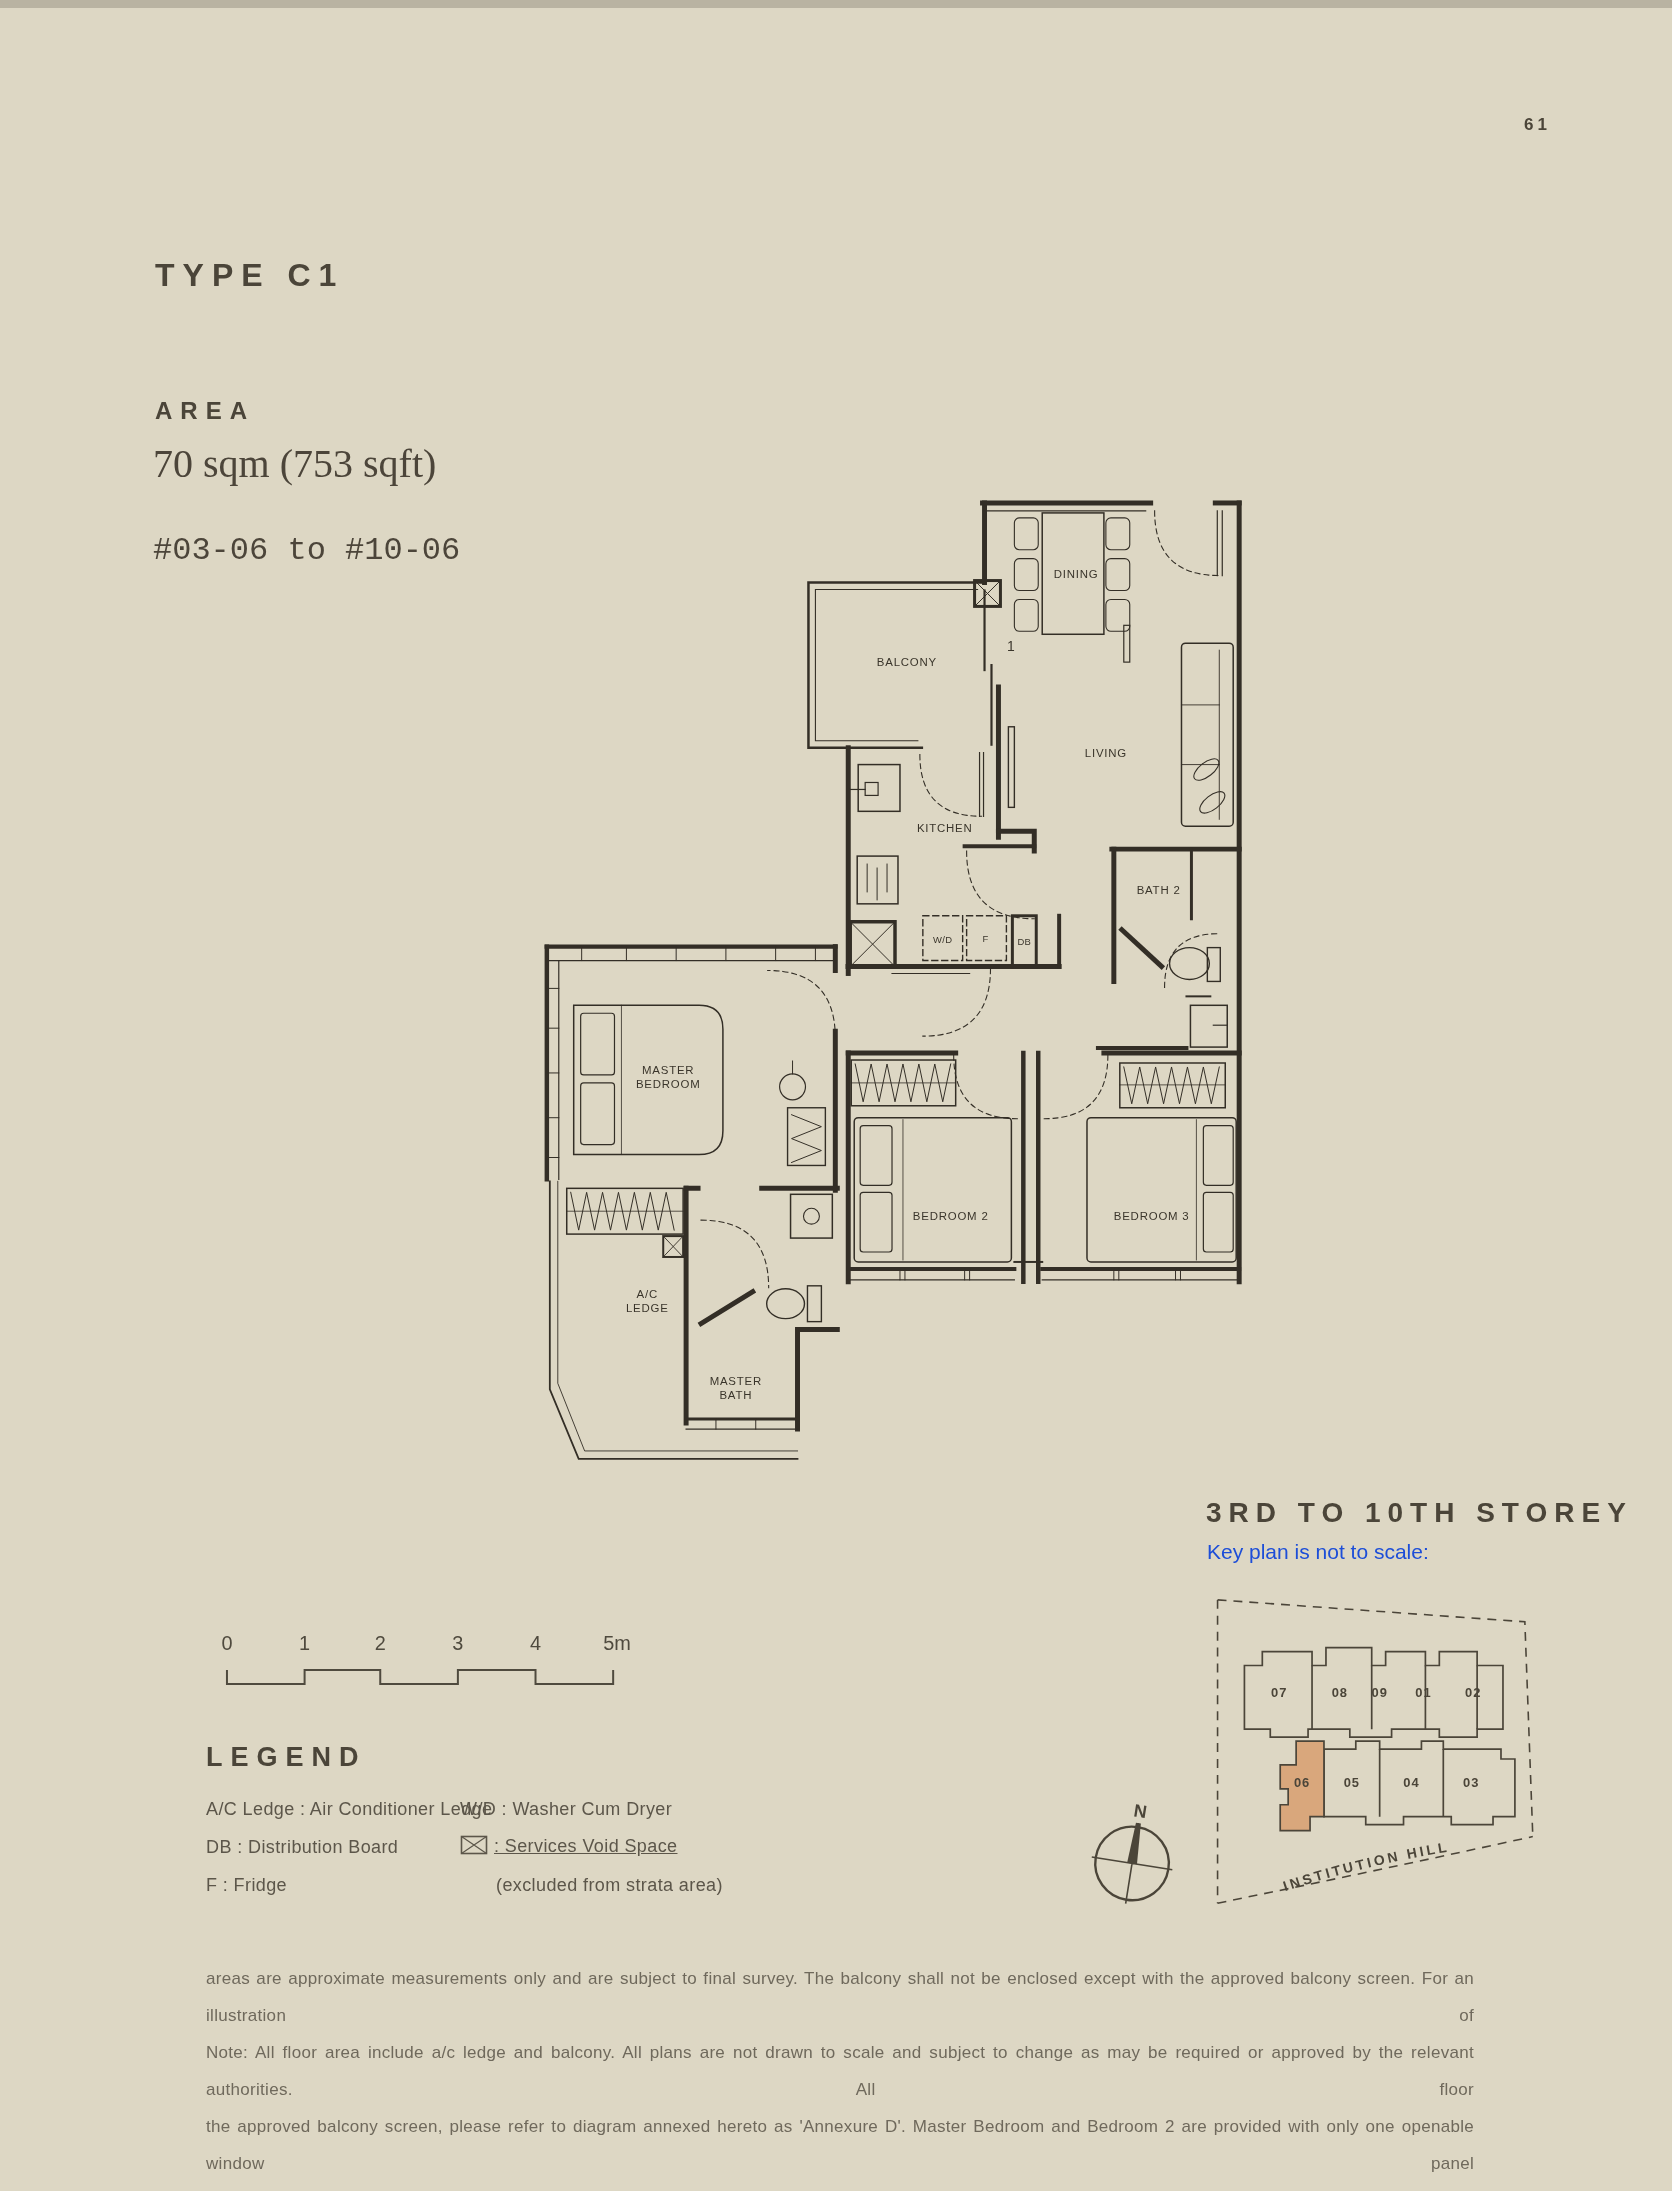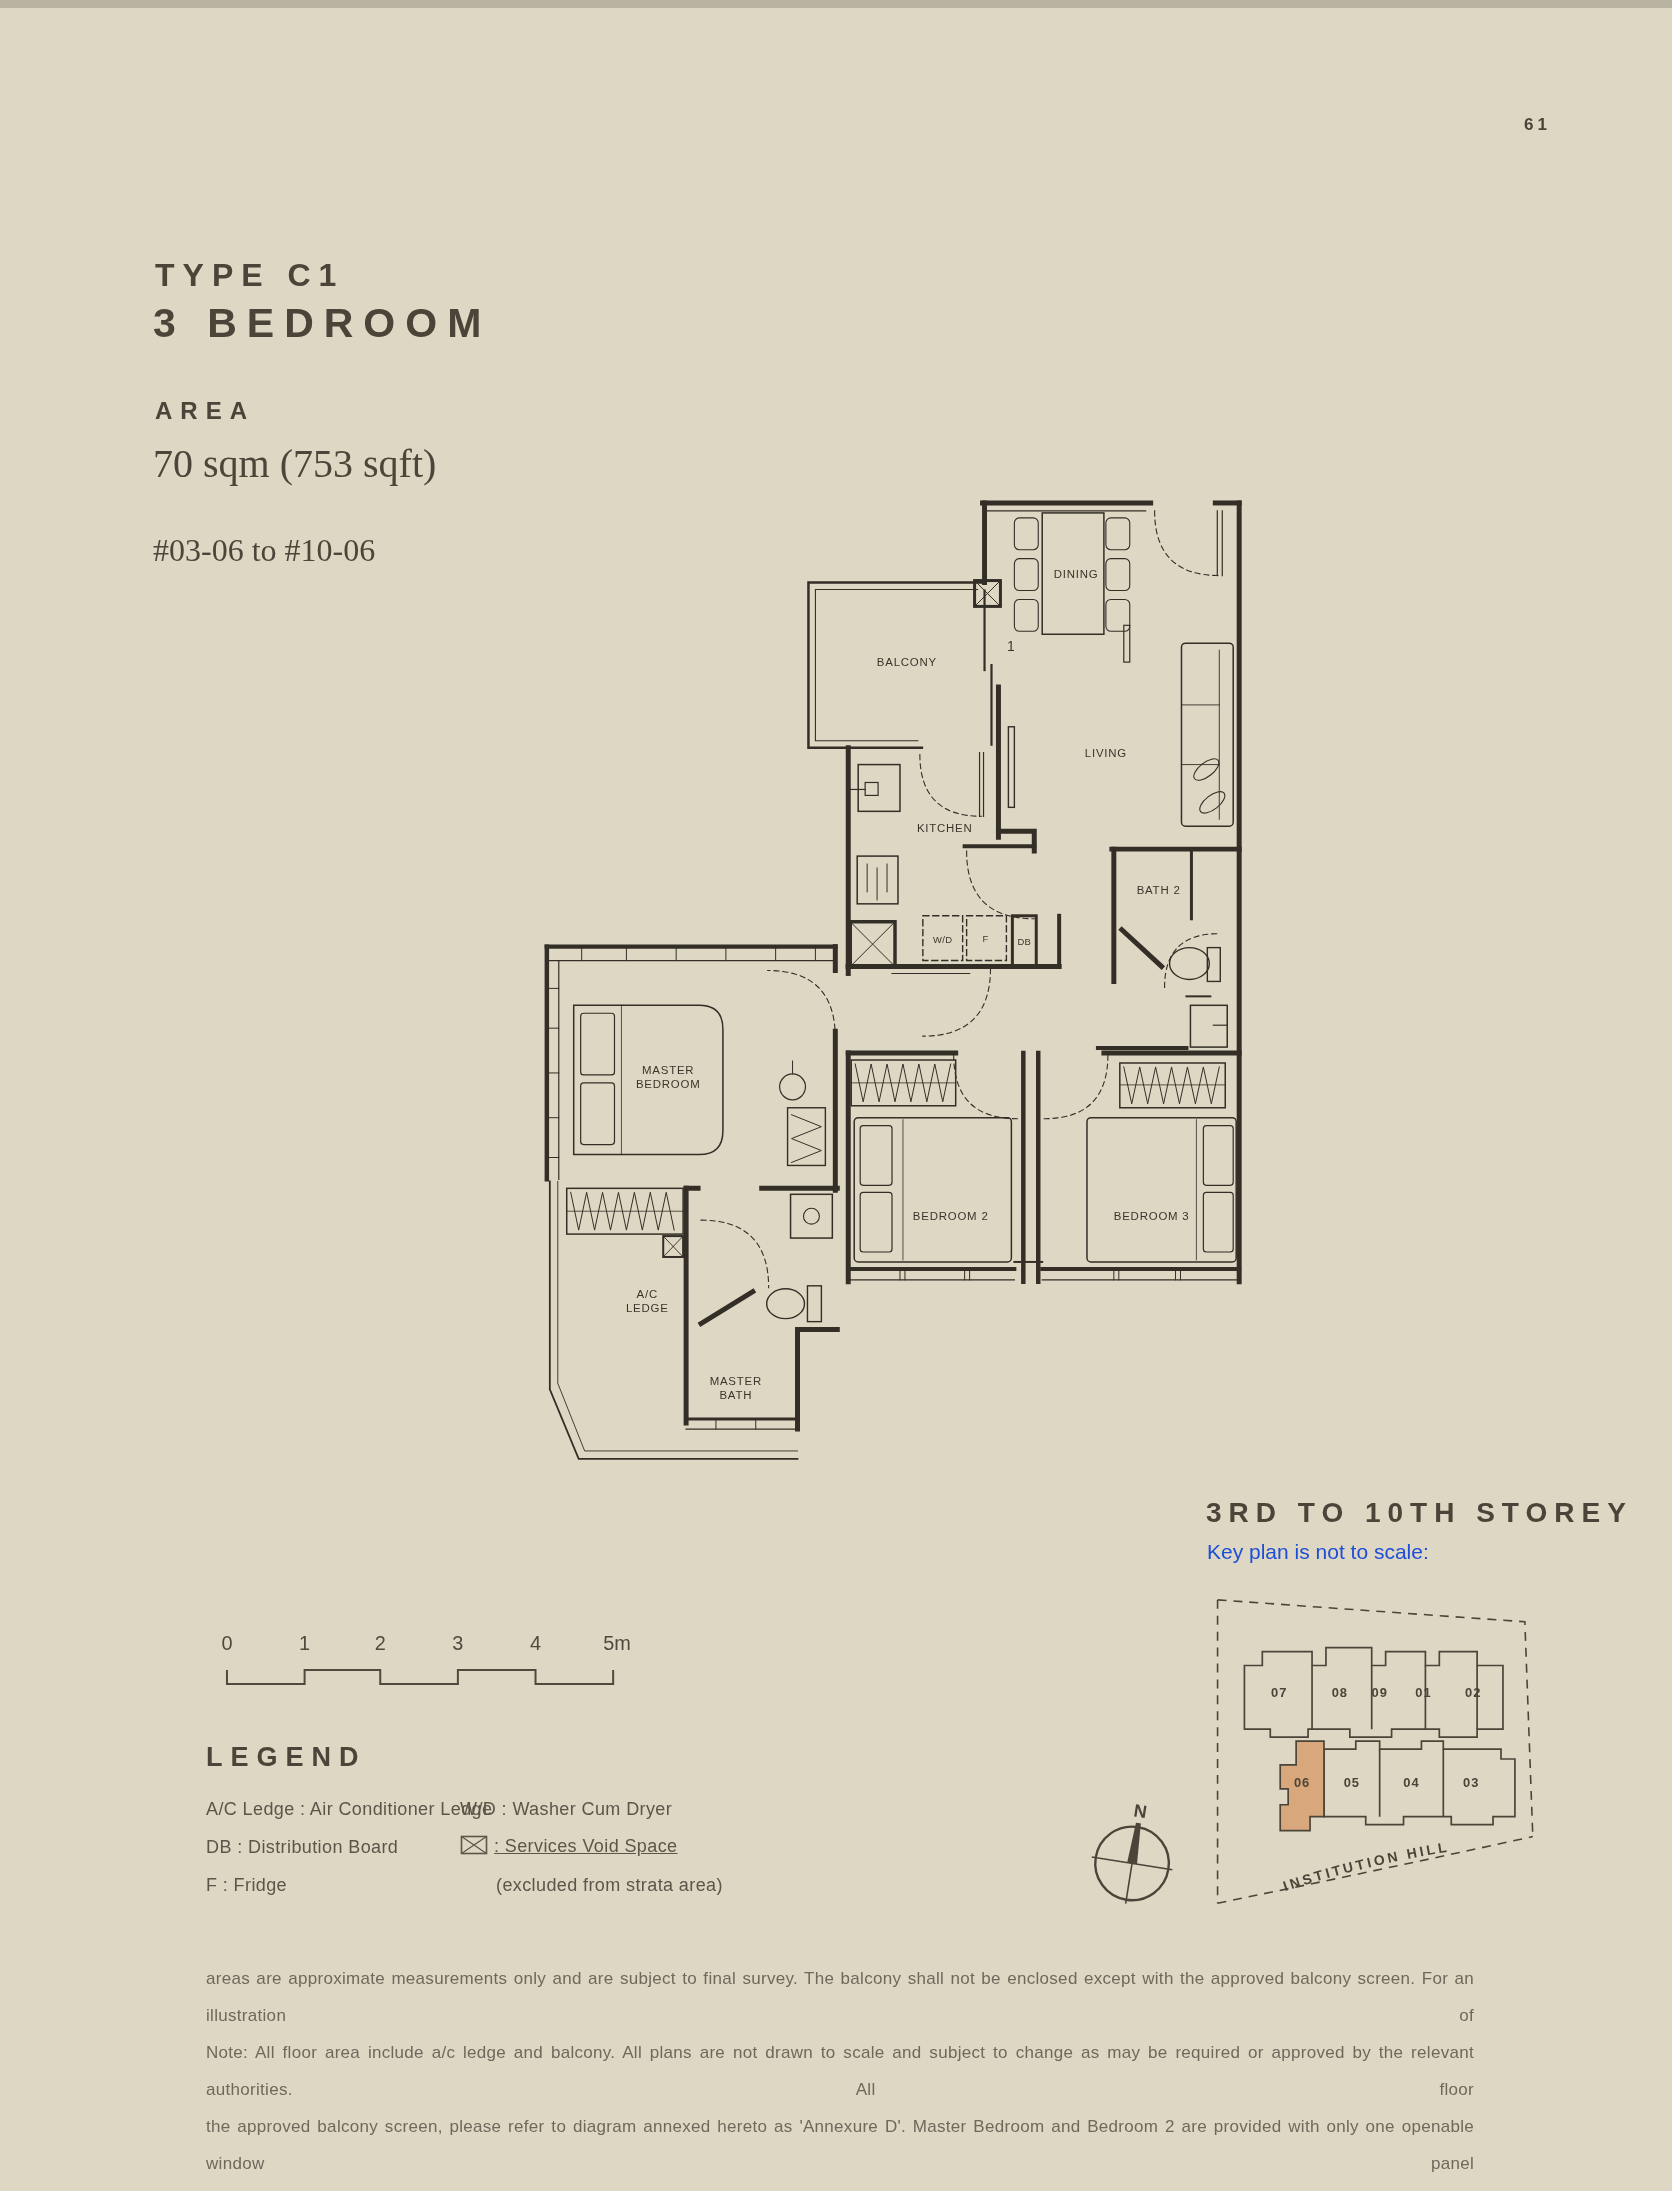--- a/index.html
+++ b/index.html
@@ -16,21 +16,21 @@
     position:relative;width:1673px;height:2192px;background:var(--bg);
     margin:8px auto;overflow:hidden;color:var(--ink);
   }
   .abs{position:absolute;}
   .pagenum{left:1524px;top:107px;font-size:17px;font-weight:bold;letter-spacing:4px;}
   .type-label{left:155px;top:249px;font-size:32px;font-weight:bold;letter-spacing:8px;}
   .unit-type{left:153px;top:292px;font-size:41px;font-weight:bold;letter-spacing:10px;}
   .area-label{left:155px;top:389px;font-size:24px;font-weight:bold;letter-spacing:8px;text-align:right;}
   .serif{font-family:"Liberation Serif",serif;color:#4c453a;}
   .area-value{left:153px;top:432px;font-size:40px;}
-  .unit-range{left:153px;top:524px;font-size:32px;}
+  .unit-range{left:153px;top:524px;font-size:32px;font-family:Liberation Mono, monospace;}
   .kp-title{left:1206px;top:1489px;font-size:28px;font-weight:bold;letter-spacing:7px;}
   .kp-sub{left:1207px;top:1532px;font-size:21px;color:#1d4ed8;}
   .legend-title{left:206px;top:1734px;font-size:27px;font-weight:bold;letter-spacing:8px;}
   .lg{font-size:18px;color:var(--soft);letter-spacing:0.4px;}
   .lg .ico{display:inline-block;vertical-align:-3px;margin-right:6px;}
   .note-block{left:206px;top:1952px;width:1268px;font-size:17px;line-height:37px;color:var(--note);letter-spacing:0.3px;}
   .note-line{white-space:nowrap;}
   .note-line.j{white-space:normal;text-align:justify;text-align-last:justify;}
   svg text{font-family:"Liberation Sans",sans-serif;}
   .room-label{font-size:11.5px;letter-spacing:.8px;fill:#3a352b;text-anchor:middle;}
@@ -39,21 +39,20 @@
   .sb-num{font-size:20px;fill:#4f4a3e;text-anchor:middle;}
 </style>
 </head>
 <body>
 
 <div class="page">
 
   <div class="abs pagenum">61</div>
 
   <div class="abs type-label">TYPE C1</div>
-  <div class="abs unit-type">3 BEDROOM</div>
   <div class="abs area-label">AREA</div>
   <div class="abs serif area-value">70 sqm (753 sqft)</div>
   <div class="abs serif unit-range">#03-06 to #10-06</div>
 
   <svg class="abs" style="left:517px;top:458px;" width="756" height="1005" viewBox="0 0 760 1010">
     <g fill="none" stroke="#332e26" stroke-linecap="square">
 
       <path d="M468,37 H637" stroke-width="5"></path>
       <path d="M702,37 H726" stroke-width="5"></path>
       <path d="M472,45 H632" stroke-width="1.2"></path>

